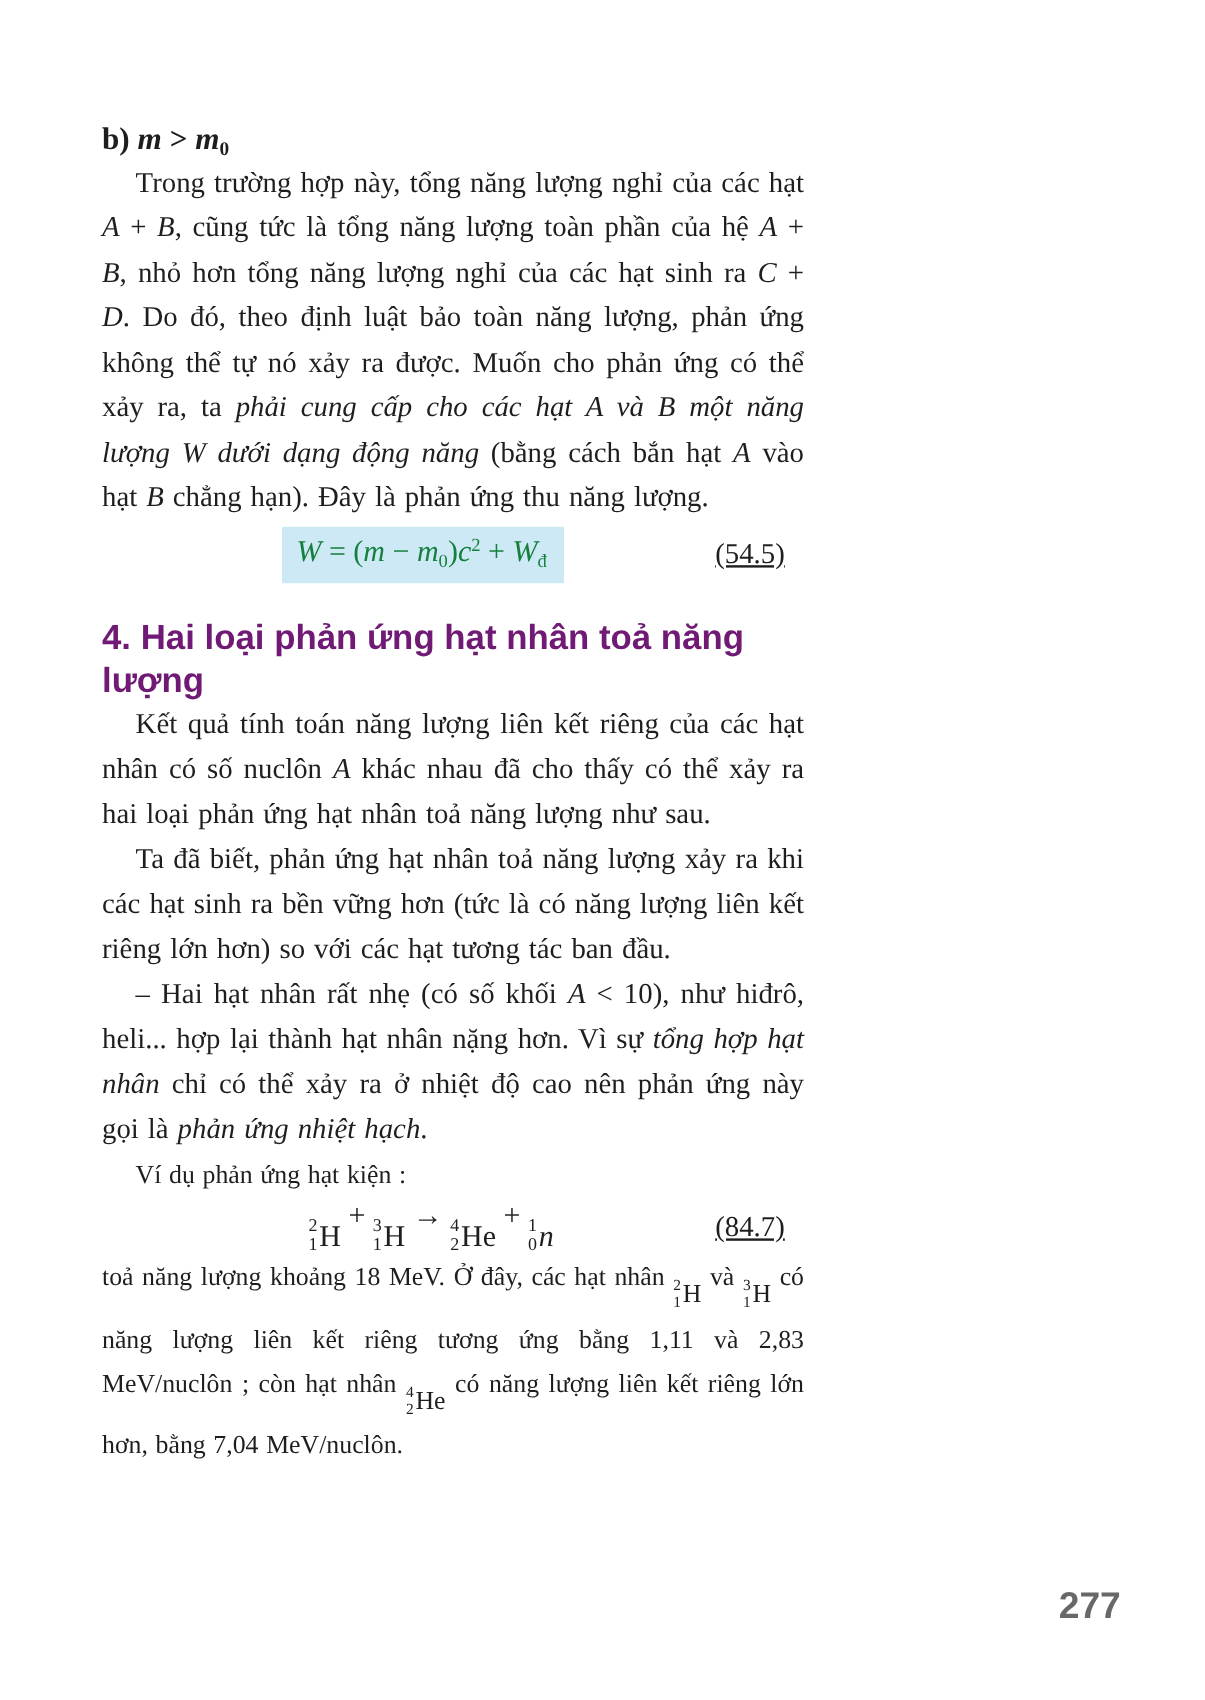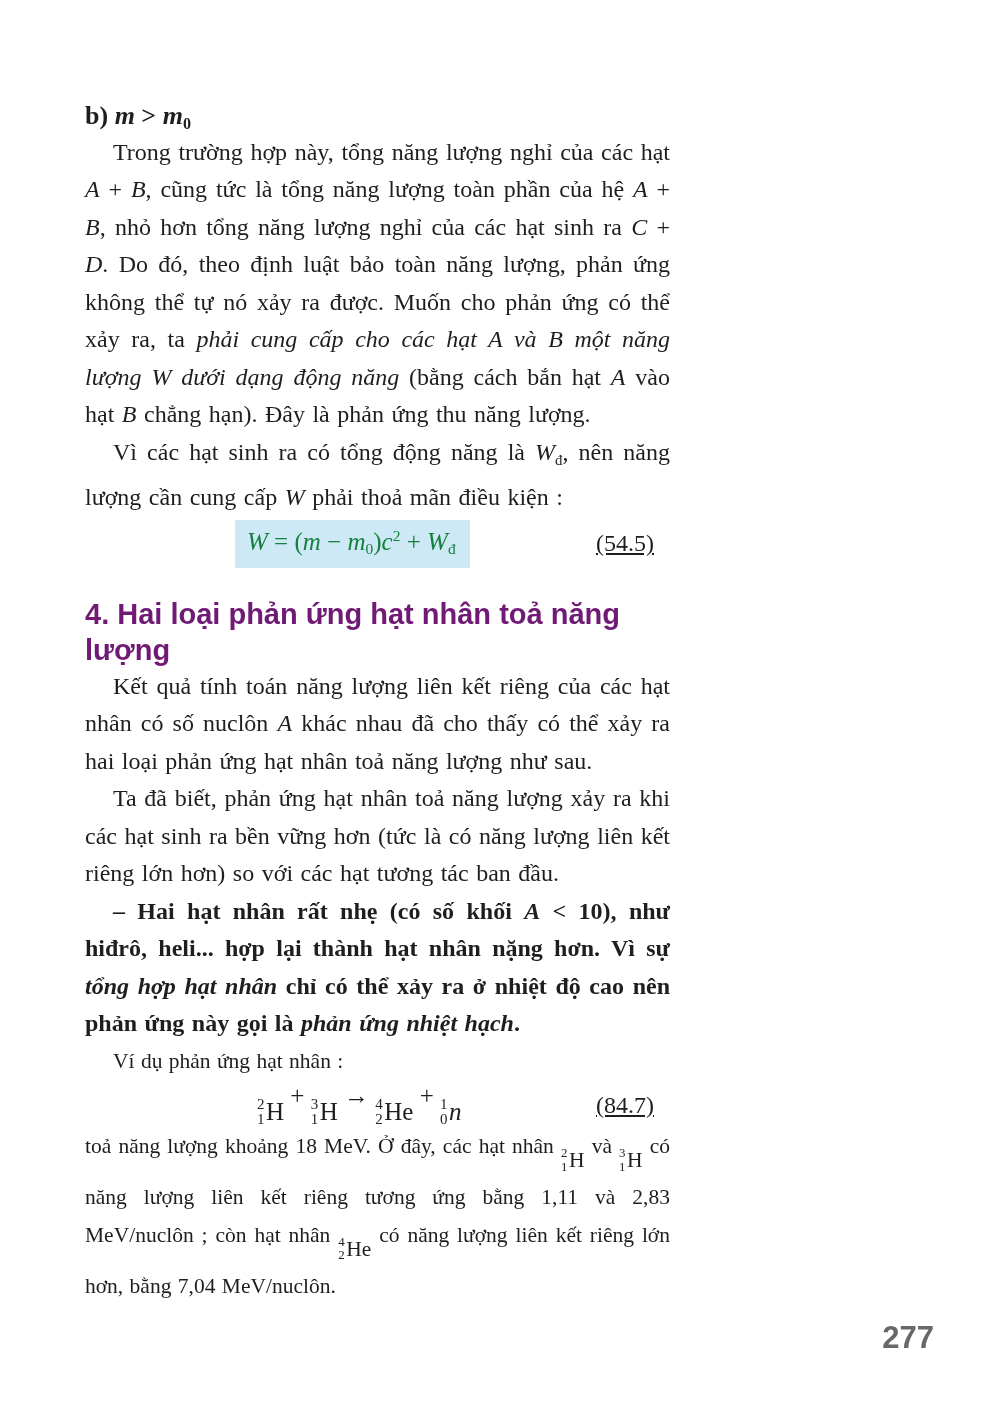--- a/index.html
+++ b/index.html
@@ -34,21 +34,21 @@
   p.small {
     margin: 0;
     font-size: 21.5px;
     line-height: 37.5px;
     text-align: justify;
     word-spacing: 1px;
   }
   .ind { text-indent: 28px; }
   .mt14 { margin-top: 14px; }
   .mt9  { margin-top: 9px; }
-  .mt3  { margin-top: 3px; font-weight: bold; }
+  .mt3  { margin-top: 3px; }
   .mt8  { margin-top: 8px; }
   .mt10 { margin-top: 10px; }
   .it { font-style: italic; }
   .bd { font-weight: 700; }
   .sb { font-size: 0.62em; vertical-align: -0.32em; font-style: normal; }
   .sp { font-size: 0.62em; vertical-align: 0.55em; font-style: normal; }
   .eqrow {
     display: flex;
     justify-content: space-between;
     align-items: center;
@@ -106,36 +106,35 @@
 </head>
 <body>
 
 <div class="page">
   <div class="col">
 
     <div class="hb"><span class="bd">b) </span><span class="it bd">m</span><span class="bd"> &gt; </span><span class="it bd">m</span><span class="bd sb">0</span></div>
 
     <p class="body ind mt14"><span>Trong trường hợp này, tổng năng lượng nghỉ của các hạt </span><span class="it">A</span><span> + </span><span class="it">B</span><span>, cũng tức là tổng năng lượng toàn phần của hệ </span><span class="it">A</span><span> + </span><span class="it">B</span><span>, nhỏ hơn tổng năng lượng nghỉ của các hạt sinh ra </span><span class="it">C</span><span> + </span><span class="it">D</span><span>. Do đó, theo định luật bảo toàn năng lượng, phản ứng không thể tự nó xảy ra được. Muốn cho phản ứng có thể xảy ra, ta </span><span class="it">phải cung cấp cho các hạt A và B một năng lượng W dưới dạng động năng</span><span> (bằng cách bắn hạt </span><span class="it">A</span><span> vào hạt </span><span class="it">B</span><span> chẳng hạn). Đây là phản ứng thu năng lượng.</span></p>
 
-    <p class="body ind"><span>Vì các hạt sinh ra có tổng động năng là </span><span class="it">W</span><span class="sb">đ</span><span>, nên năng lượng cần cung cấp </span><span class="it">W</span><span> phải thoả mãn điều kiện :</span></p>
 
     <div class="eqrow r545">
       <span class="eq hl"><span class="it">W</span><span> = (</span><span class="it">m</span><span> − </span><span class="it">m</span><span class="sb">0</span><span>)</span><span class="it">c</span><span class="sp">2</span><span> + </span><span class="it">W</span><span class="sb">đ</span></span>
       <span class="tag">(54.5)</span>
     </div>
 
     <h2 class="h4">4. Hai loại phản ứng hạt nhân toả năng lượng</h2>
 
     <p class="body ind mt9"><span>Kết quả tính toán năng lượng liên kết riêng của các hạt nhân có số nuclôn </span><span class="it">A</span><span> khác nhau đã cho thấy có thể xảy ra hai loại phản ứng hạt nhân toả năng lượng như sau.</span></p>
 
     <p class="body ind mt14"><span>Ta đã biết, phản ứng hạt nhân toả năng lượng xảy ra khi các hạt sinh ra bền vững hơn (tức là có năng lượng liên kết riêng lớn hơn) so với các hạt tương tác ban đầu.</span></p>
 
     <p class="body ind mt3"><span>– Hai hạt nhân rất nhẹ (có số khối </span><span class="it">A</span><span> &lt; 10), như hiđrô, heli... hợp lại thành hạt nhân nặng hơn. Vì sự </span><span class="it">tổng hợp hạt nhân</span><span> chỉ có thể xảy ra ở nhiệt độ cao nên phản ứng này gọi là </span><span class="it">phản ứng nhiệt hạch</span><span>.</span></p>
 
-    <p class="small ind mt8"><span>Ví dụ phản ứng hạt nhân :</span></p>
+    <p class="small ind mt8"><span>Ví dụ phản ứng hạt kiện :</span></p>
 
     <div class="eqrow r546">
       <span class="eq"><span class="nuclide">
             <span class="nstack">
               <span>2</span>
               <span>1</span>
             </span>
             <span>H</span>
           </span><span> + </span><span class="nuclide">
             <span class="nstack">

